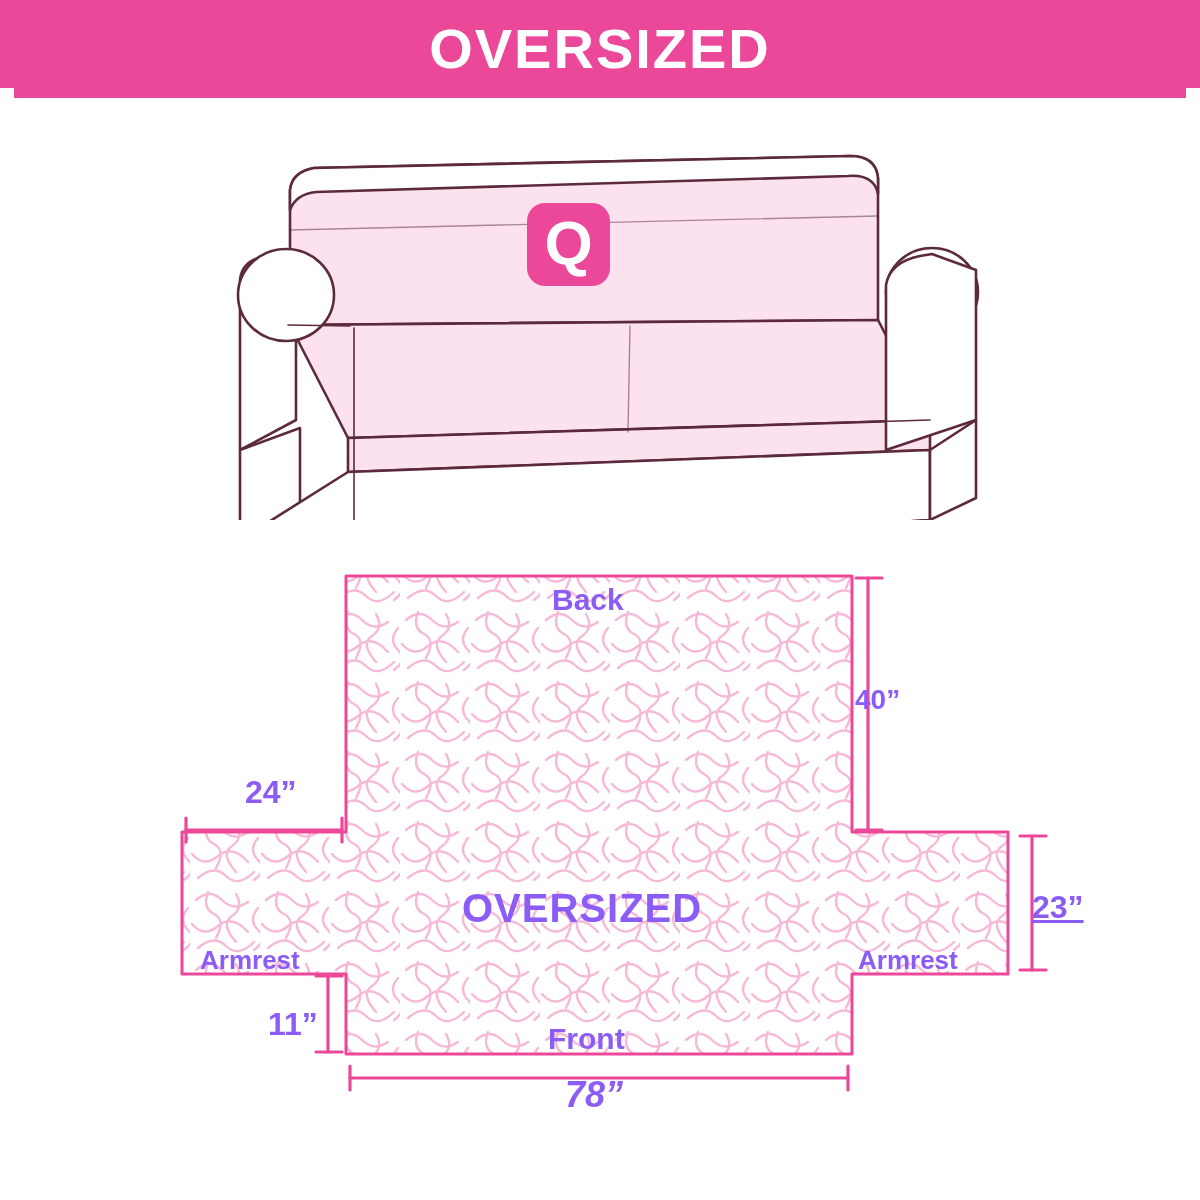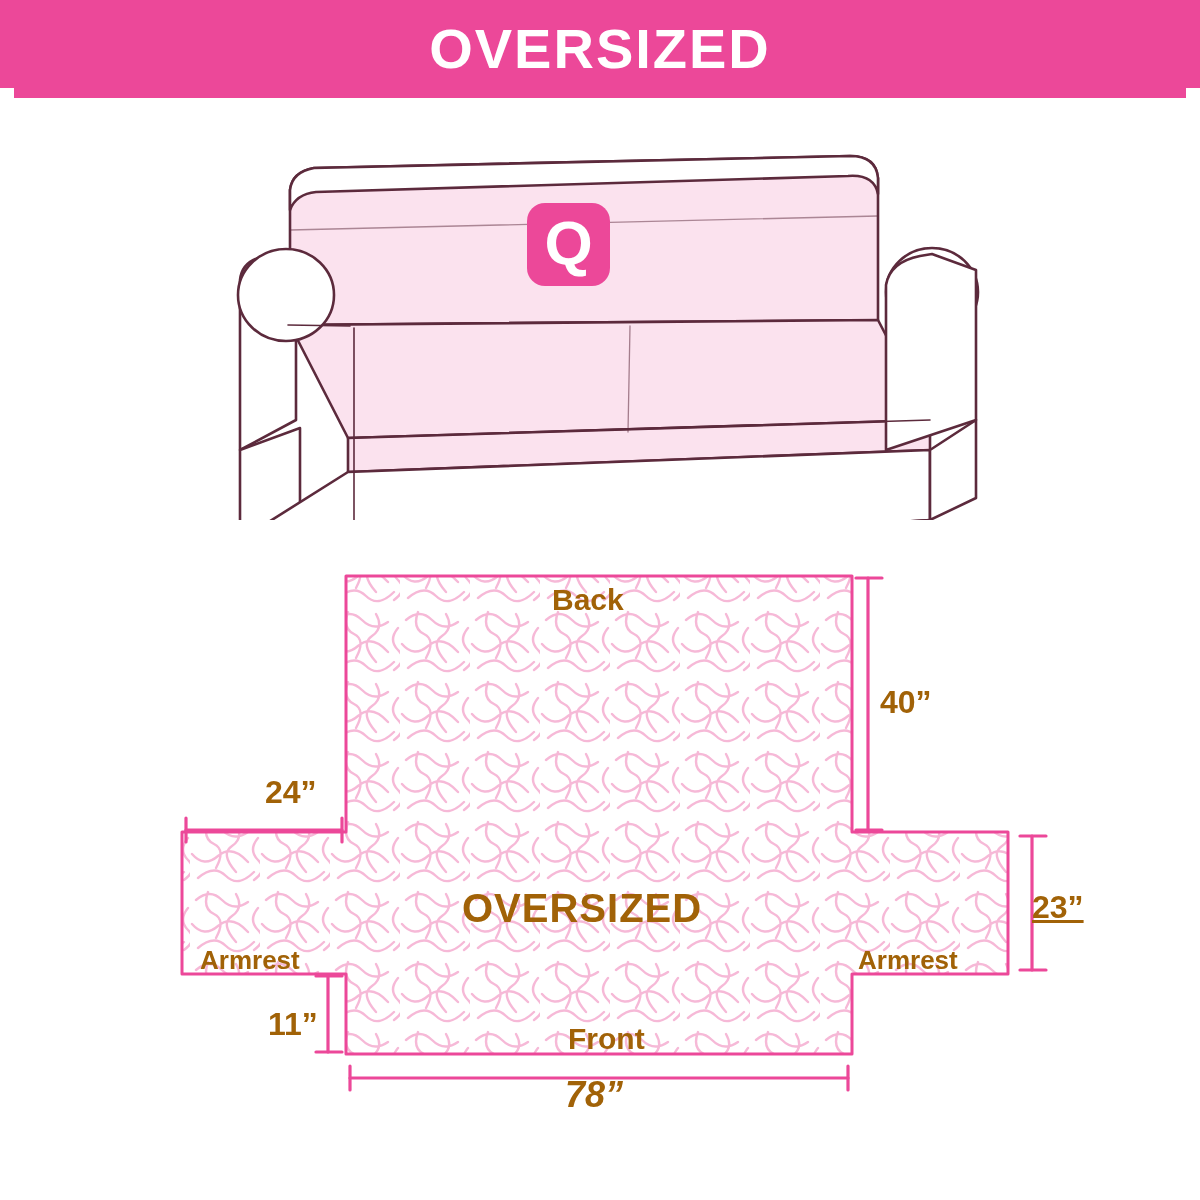--- a/index.html
+++ b/index.html
@@ -53,34 +53,34 @@
 
   
   .diagram{
     position:absolute;left:120px;top:540px;width:980px;height:600px;
   }
   .diagram svg{display:block;width:100%;height:100%;}
 
   
   .lbl{
     position:absolute;
-    color:#a16207;
+    color:#8b5cf6;
     font-weight:bold;
     line-height:1;
     white-space:nowrap;
     user-select:none;
   }
   .lbl-back{left:552px;top:585px;font-size:30px;}
-  .lbl-front{left:548px;top:1024px;font-size:30px;margin-left:20px;}
+  .lbl-front{left:548px;top:1024px;font-size:30px;}
   .lbl-arm-left{left:200px;top:947px;font-size:26px;}
   .lbl-arm-right{left:858px;top:947px;font-size:26px;}
   .lbl-center{left:462px;top:888px;font-size:40px;letter-spacing:1px;}
-  .lbl-40{left:880px;top:686px;font-size:32px;}
+  .lbl-40{left:855px;top:686px;font-size:28px;}
   .lbl-23{left:1032px;top:891px;font-size:32px;text-decoration:underline;}
-  .lbl-24{left:245px;top:776px;font-size:32px;margin-left:20px;}
+  .lbl-24{left:245px;top:776px;font-size:32px;}
   .lbl-13{left:268px;top:1008px;font-size:32px;}
   .lbl-78{left:565px;top:1077px;font-size:36px;font-style:italic;}
 </style>
 </head>
 <body>
 
 <div class="header">
   <div class="hdr-notch l"></div>
   <div class="hdr-notch r"></div>
   <div class="header-title">OVERSIZED</div>

